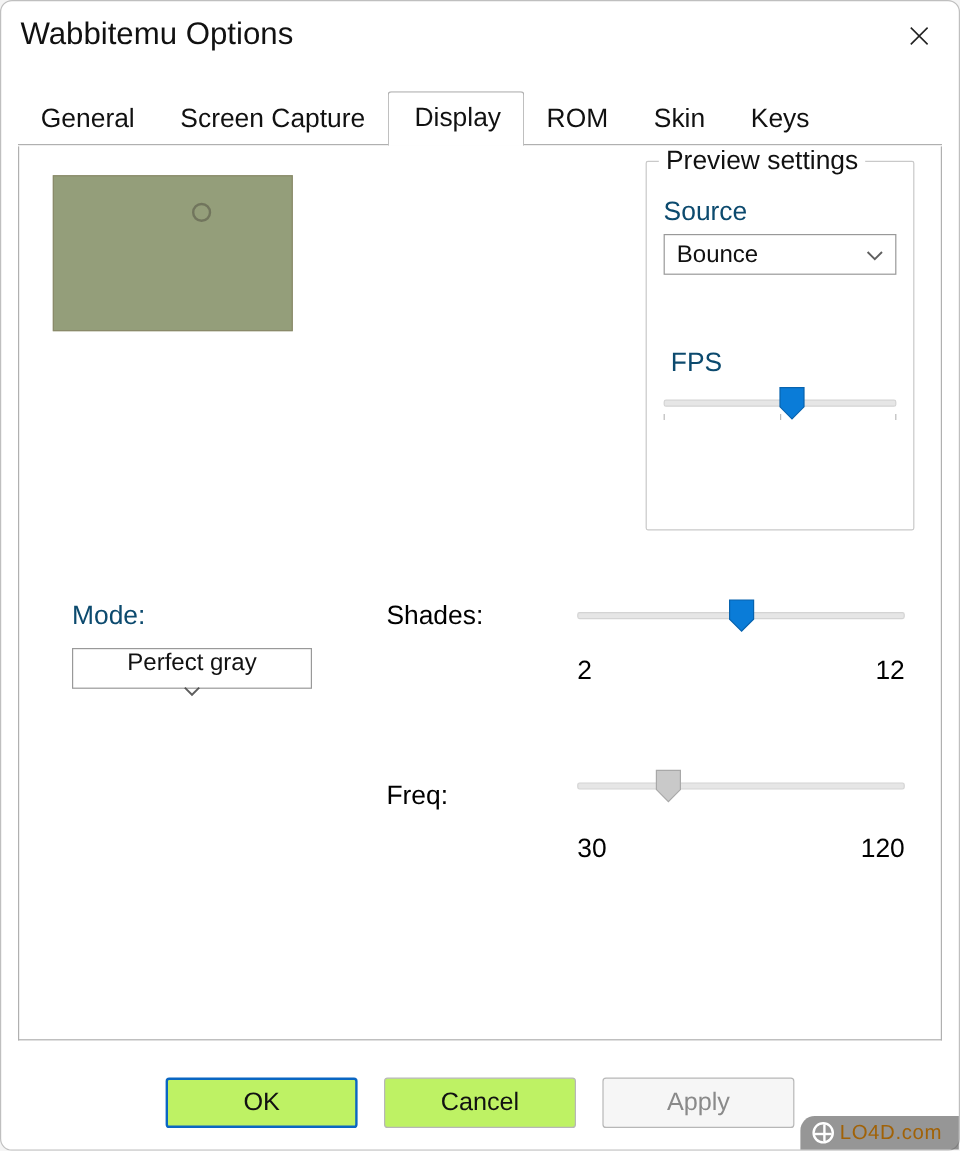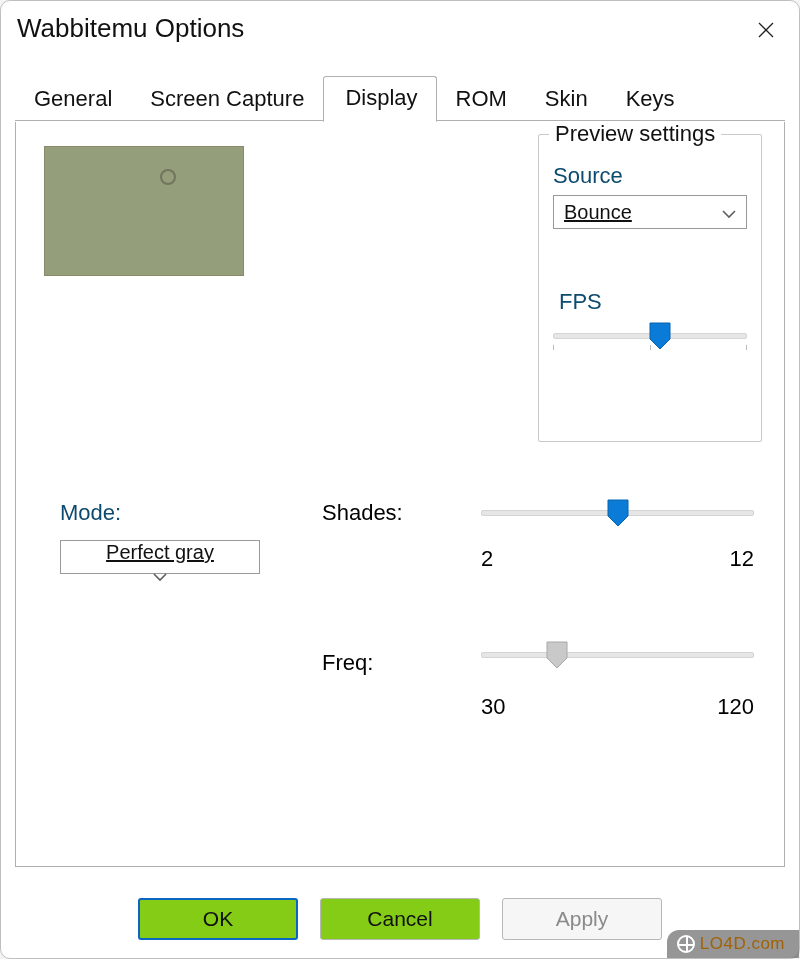--- a/index.html
+++ b/index.html
@@ -135,21 +135,20 @@
       border: 1px solid #999;
       height: 34px;
       display: flex;
       align-items: center;
       justify-content: space-between;
       padding: 0 10px;
       font-size: 20px;
       color: #111;
       background: #fff;
       cursor: pointer;
-      text-decoration: underline;
     }
     .select .chev { opacity: .85; }
     .fps-block {
       margin-top: 60px;
     }
     .slider {
       position: relative;
       height: 30px;
       margin-top: 8px;
     }
@@ -191,21 +190,21 @@
     .buttons {
       position: absolute;
       left: 0; right: 0; bottom: 18px;
       display: flex;
       justify-content: center;
       gap: 22px;
     }
     .btn {
       min-width: 160px;
       height: 42px;
-      background: #84cc16;
+      background: #bef264;
       border: 1px solid #b7b7b7;
       font-size: 21px;
       color: #111;
       cursor: pointer;
       border-radius: 3px;
     }
     .btn.primary { border: 2px solid #0a66c2; }
     .btn.disabled { color: #8a8a8a; cursor: default; background: #f6f6f6; }
     .watermark {
       position: absolute;

